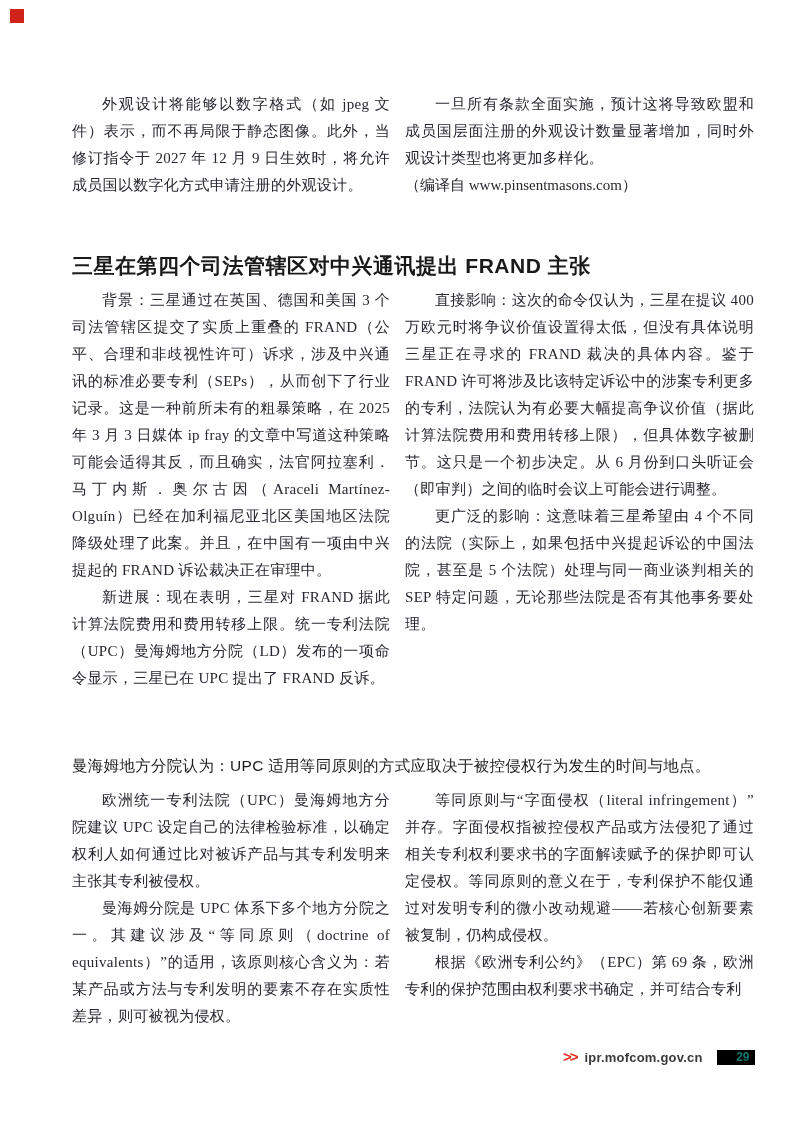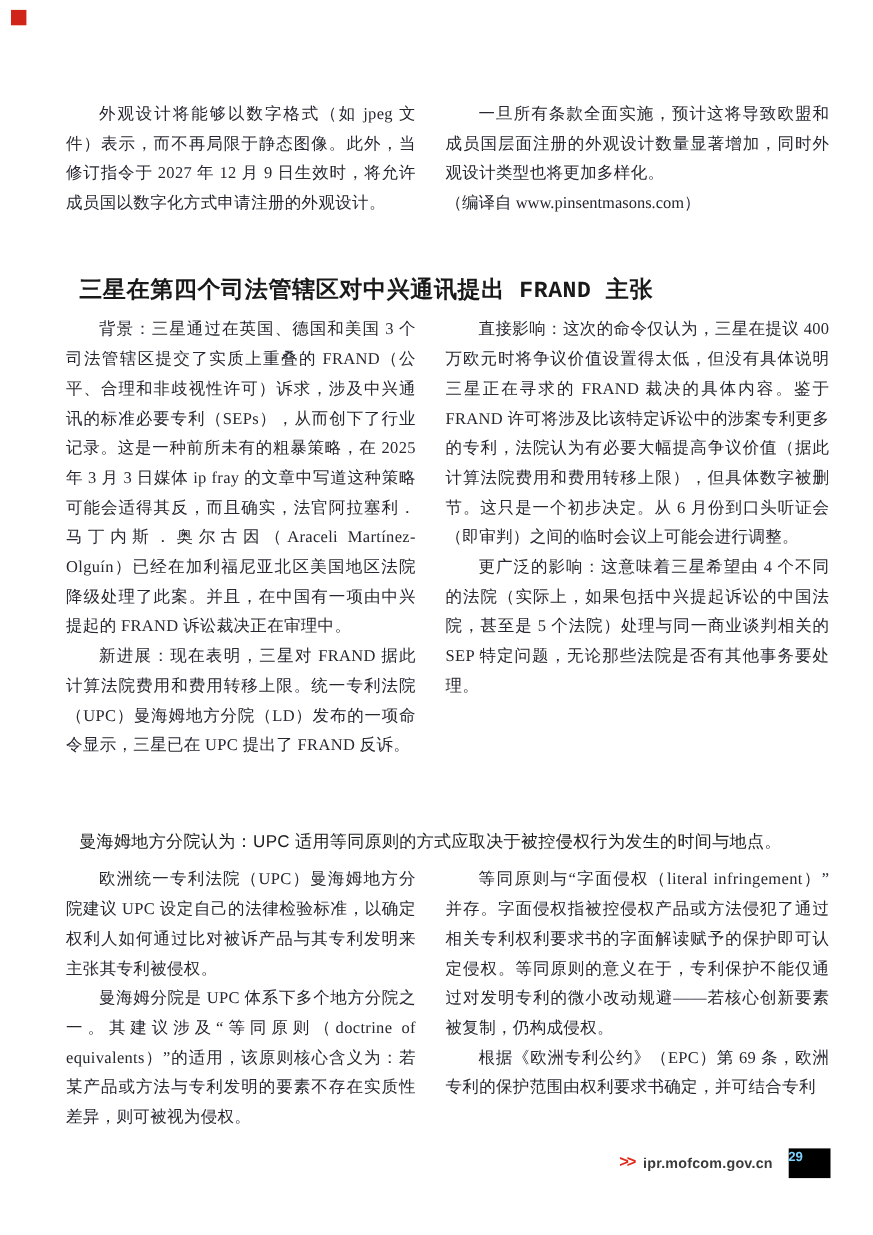--- a/index.html
+++ b/index.html
@@ -3,57 +3,57 @@
 <meta charset="utf-8">
 <style>
   html,body { margin:0; padding:0; background:#888; }
   .page {
     position:relative; width:794px; height:1123px; margin:0 auto;
     background:#ffffff; overflow:hidden;
     font-family:"Liberation Serif","DejaVu Serif",serif;
   }
   .corner-mark { position:absolute; left:10px; top:9px; width:14px; height:14px; }
   .col { position:absolute; }
-  .col-left  { left:60px;  width:318px; }
+  .col-left  { left:72px;  width:318px; }
   .col-right { left:405px; width:349px; }
   .body-para {
     margin:0; font-size:15px; line-height:27px; color:#272731;
     text-align:justify; text-align-last:left; text-indent:2em;
     letter-spacing:0.3px;
   }
   .source-line {
     margin:0; font-size:15px; line-height:27px; color:#272731;
     text-indent:0; padding-right:2px;
   }
   .headline {
     position:absolute; left:72px; width:682px; margin:0;
-    font-family:Liberation Mono, monospace;
+    font-family:Liberation Sans, sans-serif;
     font-weight:700; font-size:21px; line-height:30px; color:#191919;
     letter-spacing:0.5px;
   }
   .subheadline {
     position:absolute; left:72px; width:682px; margin:0;
     font-family:"Liberation Sans","DejaVu Sans",sans-serif;
     font-weight:400; font-size:15.5px; line-height:22px; color:#1d1d1d;
     letter-spacing:0.3px;
   }
   .footer {
     position:absolute; left:563px; top:1049px; height:17px;
     display:flex; align-items:center;
     font-family:"Liberation Sans","DejaVu Sans",sans-serif;
   }
   .footer-chevrons {
     font-weight:700; font-size:15px; letter-spacing:-2px;
     margin-right:8px; transform:translateY(-1px);
   }
   .footer-url { font-weight:700; font-size:13px; color:#3a3a3a; letter-spacing:0.2px; }
   .page-badge {
-    margin-left:14px; width:38px; height:27px; background:#000000;
-    color:#7dd3fc; font-weight:700; font-size:12px; line-height:15px;
-    text-align:left; padding-right:5px; box-sizing:border-box;
+    margin-left:14px; width:38px; height:15px; background:#000000;
+    color:#0f766e; font-weight:700; font-size:12px; line-height:15px;
+    text-align:right; padding-right:5px; box-sizing:border-box;
   }
 </style>
 </head>
 <body>
 
 <div class="page">
 
   <div class="corner-mark" style="background: rgb(208, 36, 27);"></div>
 
   <div class="col col-left" style="top:91px;">

